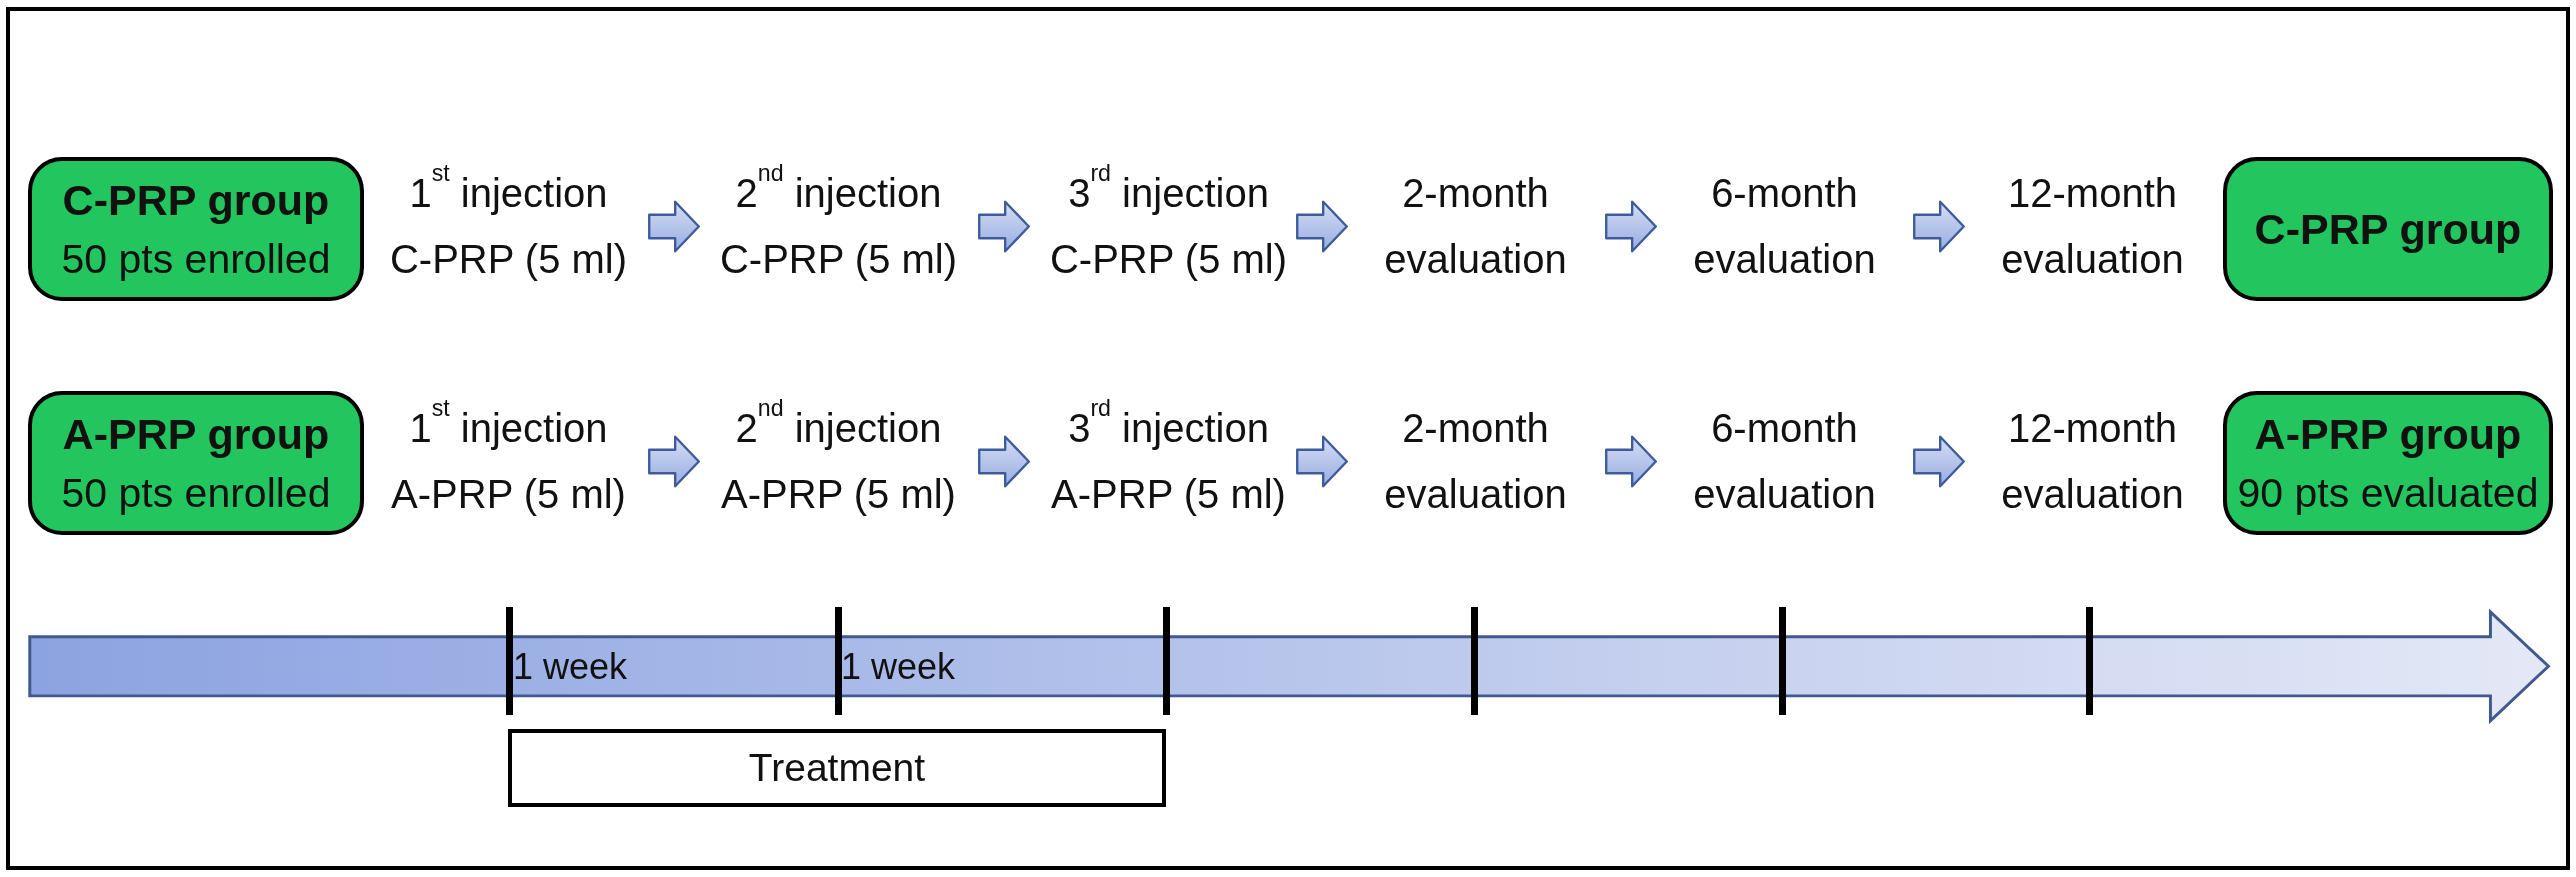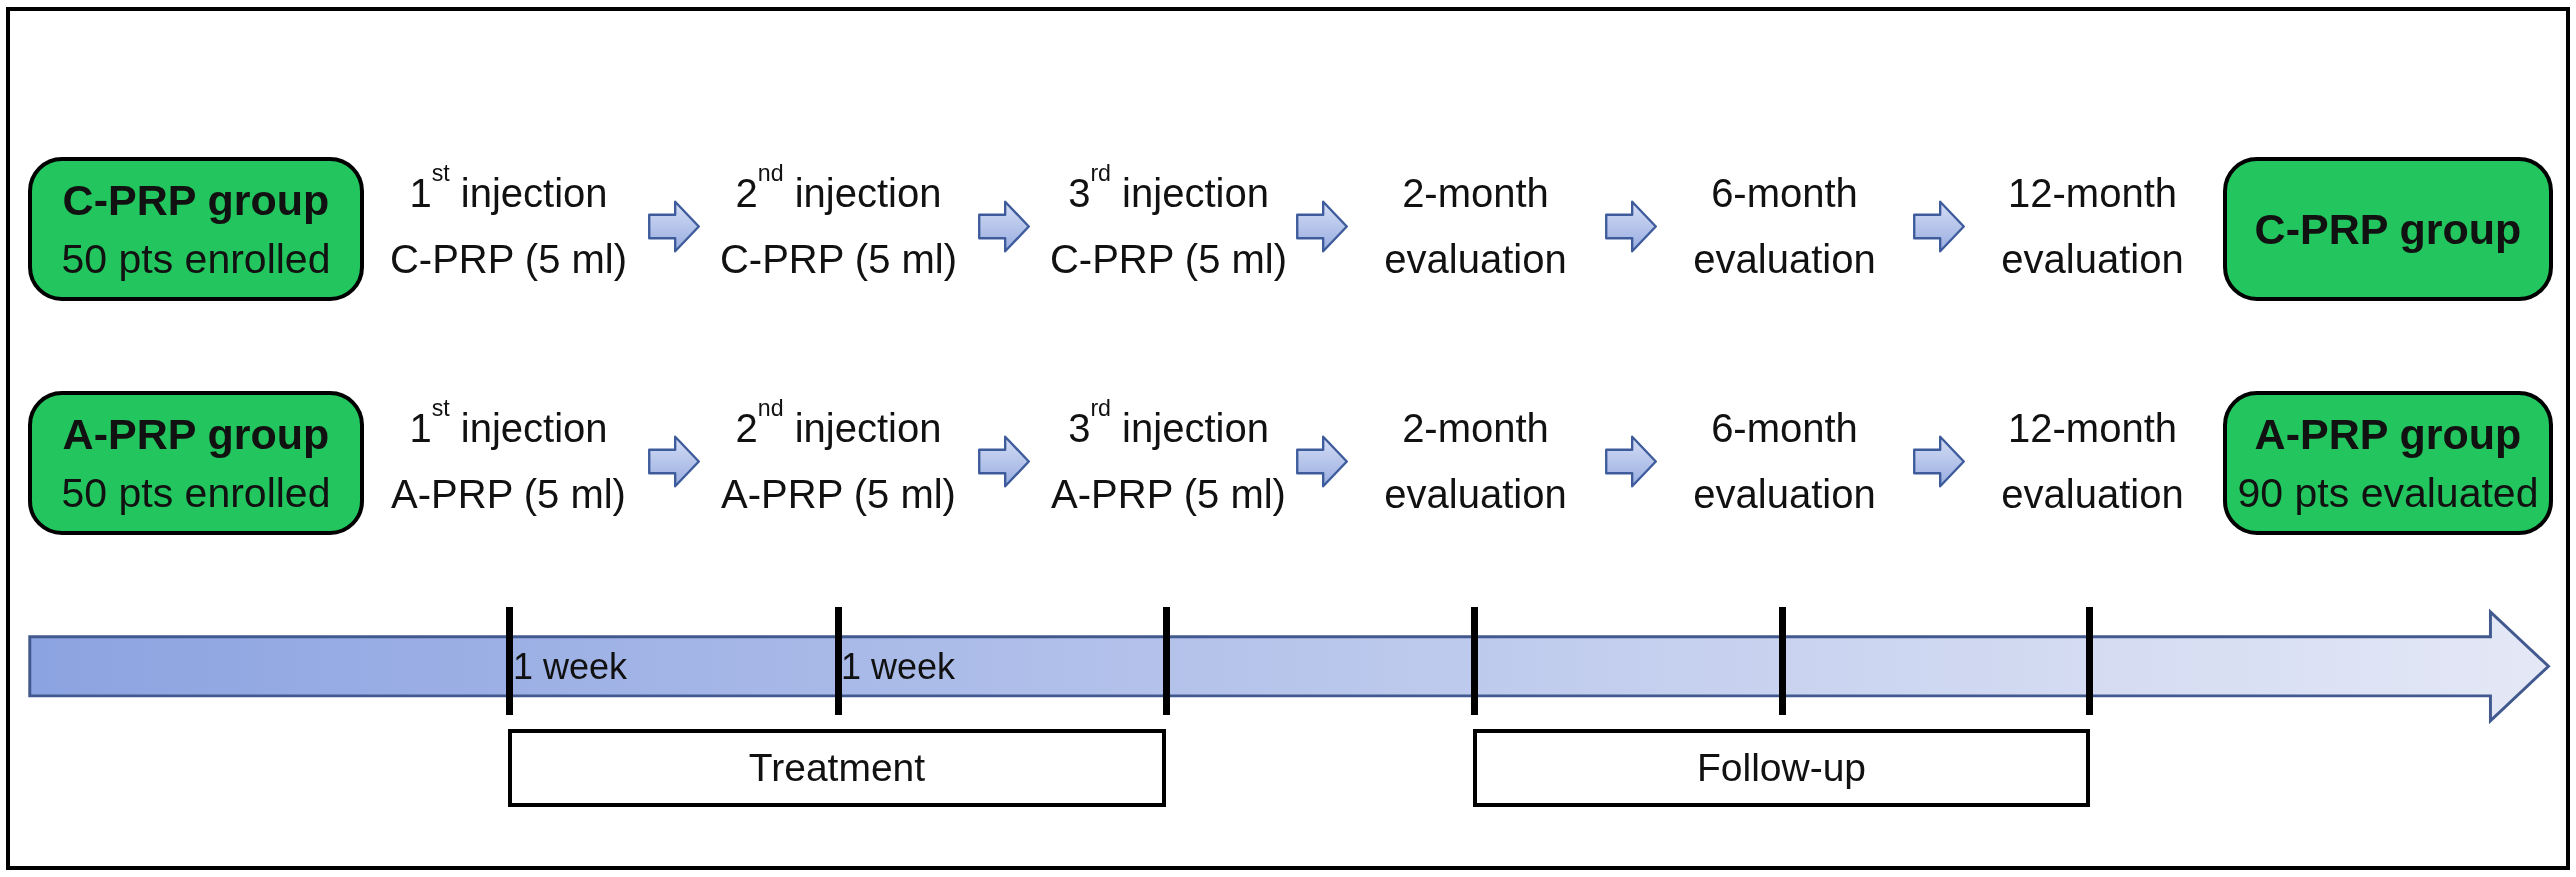--- a/index.html
+++ b/index.html
@@ -251,18 +251,15 @@
   <div class="tick" style="left:1471px;"></div>
   <div class="tick" style="left:1779px;"></div>
   <div class="tick" style="left:2086px;"></div>
 
   <div class="week-label" style="left:513px; width:322px;">1 week</div>
   <div class="week-label" style="left:841px; width:322px;">1 week</div>
 
   <div class="phase-box" style="left:508px; width:658px;text-align:center;">
     <span>Treatment</span>
   </div>
-  <div class="phase-box" style="left:1473px; width:617px;">
-    <span>Follow-up</span>
-  </div>
 
 </div>
 
 
 </body></html>

